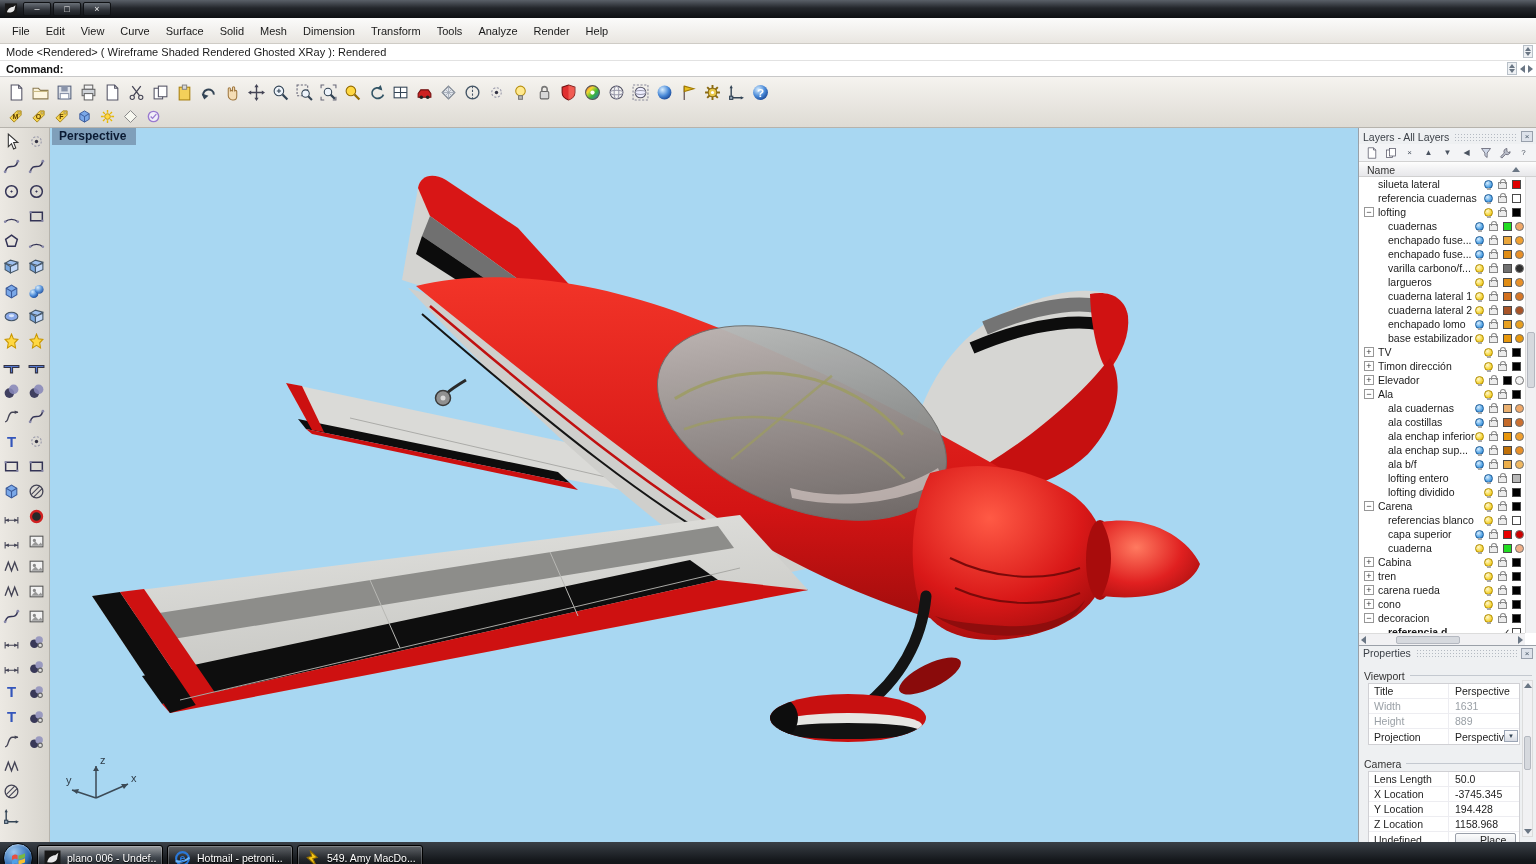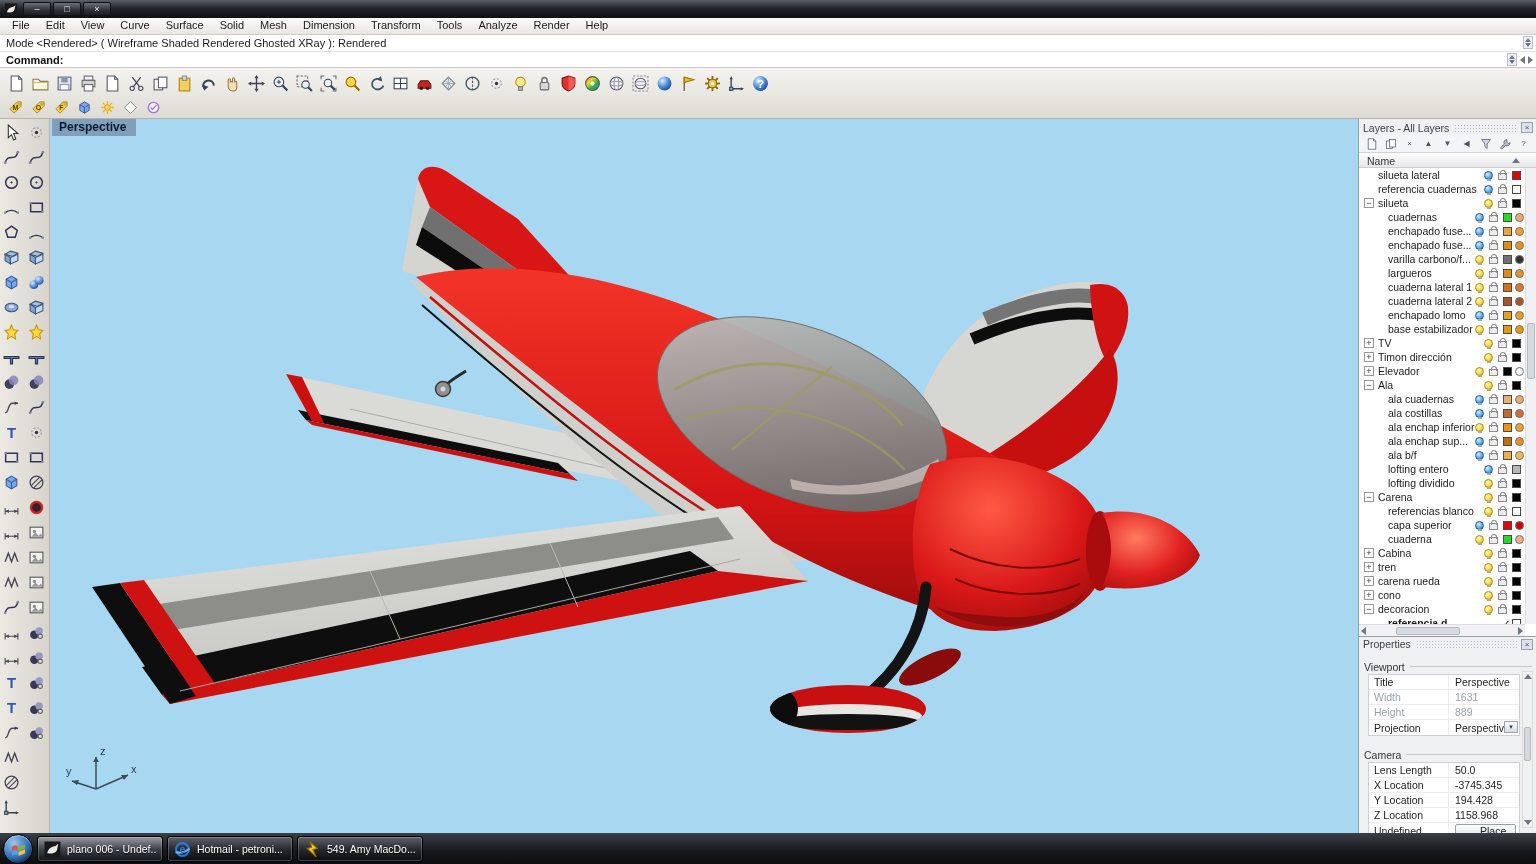--- a/index.html
+++ b/index.html
@@ -11,21 +11,21 @@
   .titlebar{height:18px;background:linear-gradient(#5a6068 0%,#23262b 45%,#0d0f12 100%);
     display:flex;align-items:center;color:#fff;font-size:11px;padding:0 4px;gap:5px;}
   .appicon{width:14px;height:13px;flex:none;}
   .tb-title{flex:1;white-space:nowrap;overflow:hidden;text-shadow:0 1px 2px #000;}
   .winbtns{display:flex;gap:2px;}
   .winbtn{width:28px;height:14px;display:flex;align-items:center;justify-content:center;
     font-size:9px;line-height:1;color:#eee;border:1px solid #101215;border-radius:2px;
     background:linear-gradient(#6a7078,#2e3238 60%,#1a1d21);}
 
   
-  .menubar{height:17px;background:linear-gradient(#fbfbfa,#e9e6e1);display:flex;
+  .menubar{height:26px;background:linear-gradient(#fbfbfa,#e9e6e1);display:flex;align-items:center;
     font-size:11px;color:#1a1a1a;border-bottom:1px solid #cfccc6;padding-left:4px;}
   .mitem{padding:1px 8px;white-space:nowrap;}
 
   
   .modeline{height:17px;background:#fff;font-size:11px;color:#1a1a1a;display:flex;
     align-items:center;padding-left:6px;border-bottom:1px solid #e2e2e2;position:relative;}
   .cmdline{height:16px;background:#fff;font-size:11px;font-weight:bold;color:#111;display:flex;
     align-items:center;padding-left:6px;border-bottom:1px solid #c8c8c8;position:relative;}
   .spin{position:absolute;right:3px;top:1px;display:flex;gap:3px;align-items:center;}
   .tri{width:0;height:0;}
@@ -1255,21 +1255,21 @@
 
     <span class="lname">referencia cuadernas</span>
 
     <span class="lbulb blue"></span>
     <span class="llock"></span>
     <span class="lsw" style="background: rgb(255, 255, 255);"></span>
 
   </div>
             <div class="lrow lv0">
     <span class="lexp">−</span>
-    <span class="lname">silueta</span>
+    <span class="lname">lofting</span>
 
     <span class="lbulb yellow"></span>
     <span class="llock"></span>
     <span class="lsw" style="background: rgb(0, 0, 0);"></span>
 
   </div>
             <div class="lrow lv2">
 
     <span class="lname">cuadernas</span>
 

